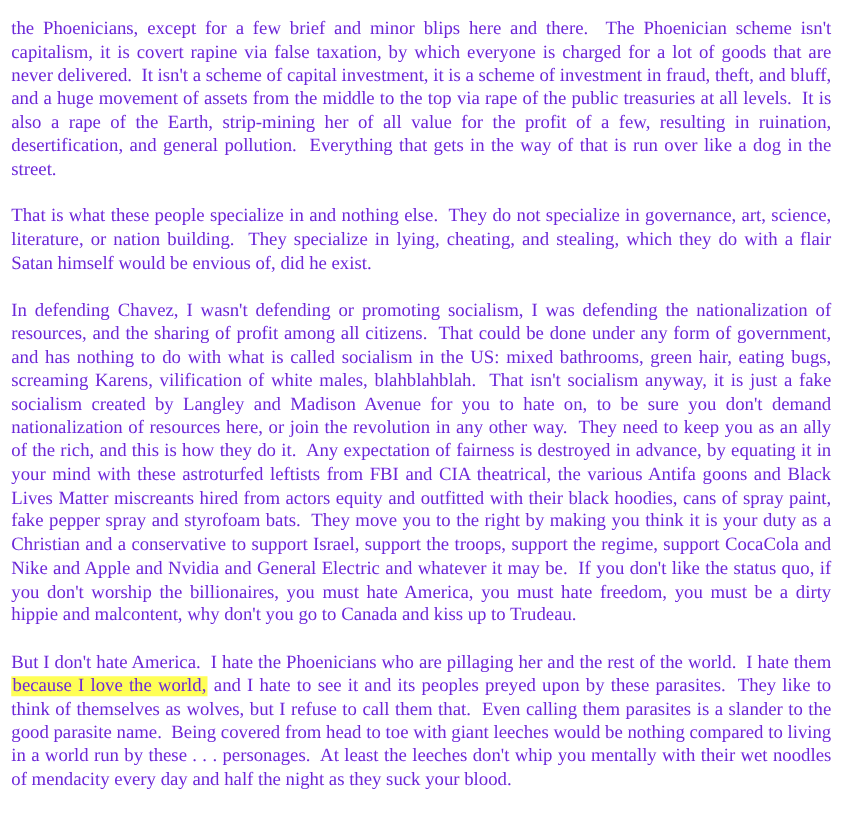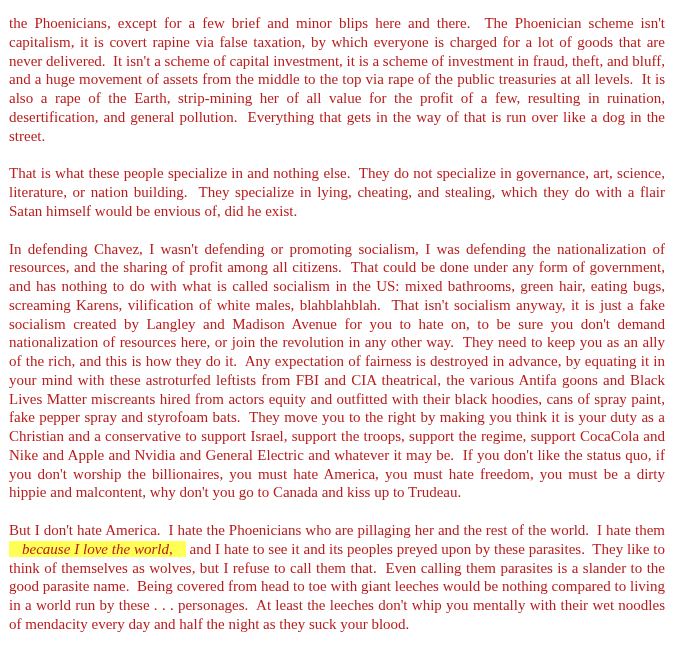--- a/index.html
+++ b/index.html
@@ -13,34 +13,33 @@
     overflow: hidden;
   }
   .page {
     box-sizing: border-box;
     width: 677px;
     height: 661px;
     padding: 14px 12px 8px 9px;
     font-family: "Liberation Serif", serif;
     font-size: 15px;
     line-height: 18.75px;
-    color: #b91c1c;
+    color: #6d28d9;
     text-align: justify;
   }
   .para {
     margin: 0 0 19px 0;
   }
   .para:last-child {
     margin-bottom: 0;
   }
   mark.highlight {
     background-color: #ffff55;
     color: inherit;
-    padding: 0 13px;
-    font-style: italic;
+    padding: 0 1px;
   }
 </style>
 </head>
 <body>
 
 <div class="page">
   <p class="para">the Phoenicians, except for a few brief and minor blips here and there.&nbsp; The Phoenician scheme isn't capitalism, it is covert rapine via false taxation, by which everyone is charged for a lot of goods that are never delivered.&nbsp; It isn't a scheme of capital investment, it is a scheme of investment in fraud, theft, and bluff, and a huge movement of assets from the middle to the top via rape of the public treasuries at all levels.&nbsp; It is also a rape of the Earth, strip-mining her of all value for the profit of a few, resulting in ruination, desertification, and general pollution.&nbsp; Everything that gets in the way of that is run over like a dog in the street.</p>
 
   <p class="para">That is what these people specialize in and nothing else.&nbsp; They do not specialize in governance, art, science, literature, or nation building.&nbsp; They specialize in lying, cheating, and stealing, which they do with a flair Satan himself would be envious of, did he exist.</p>
 

